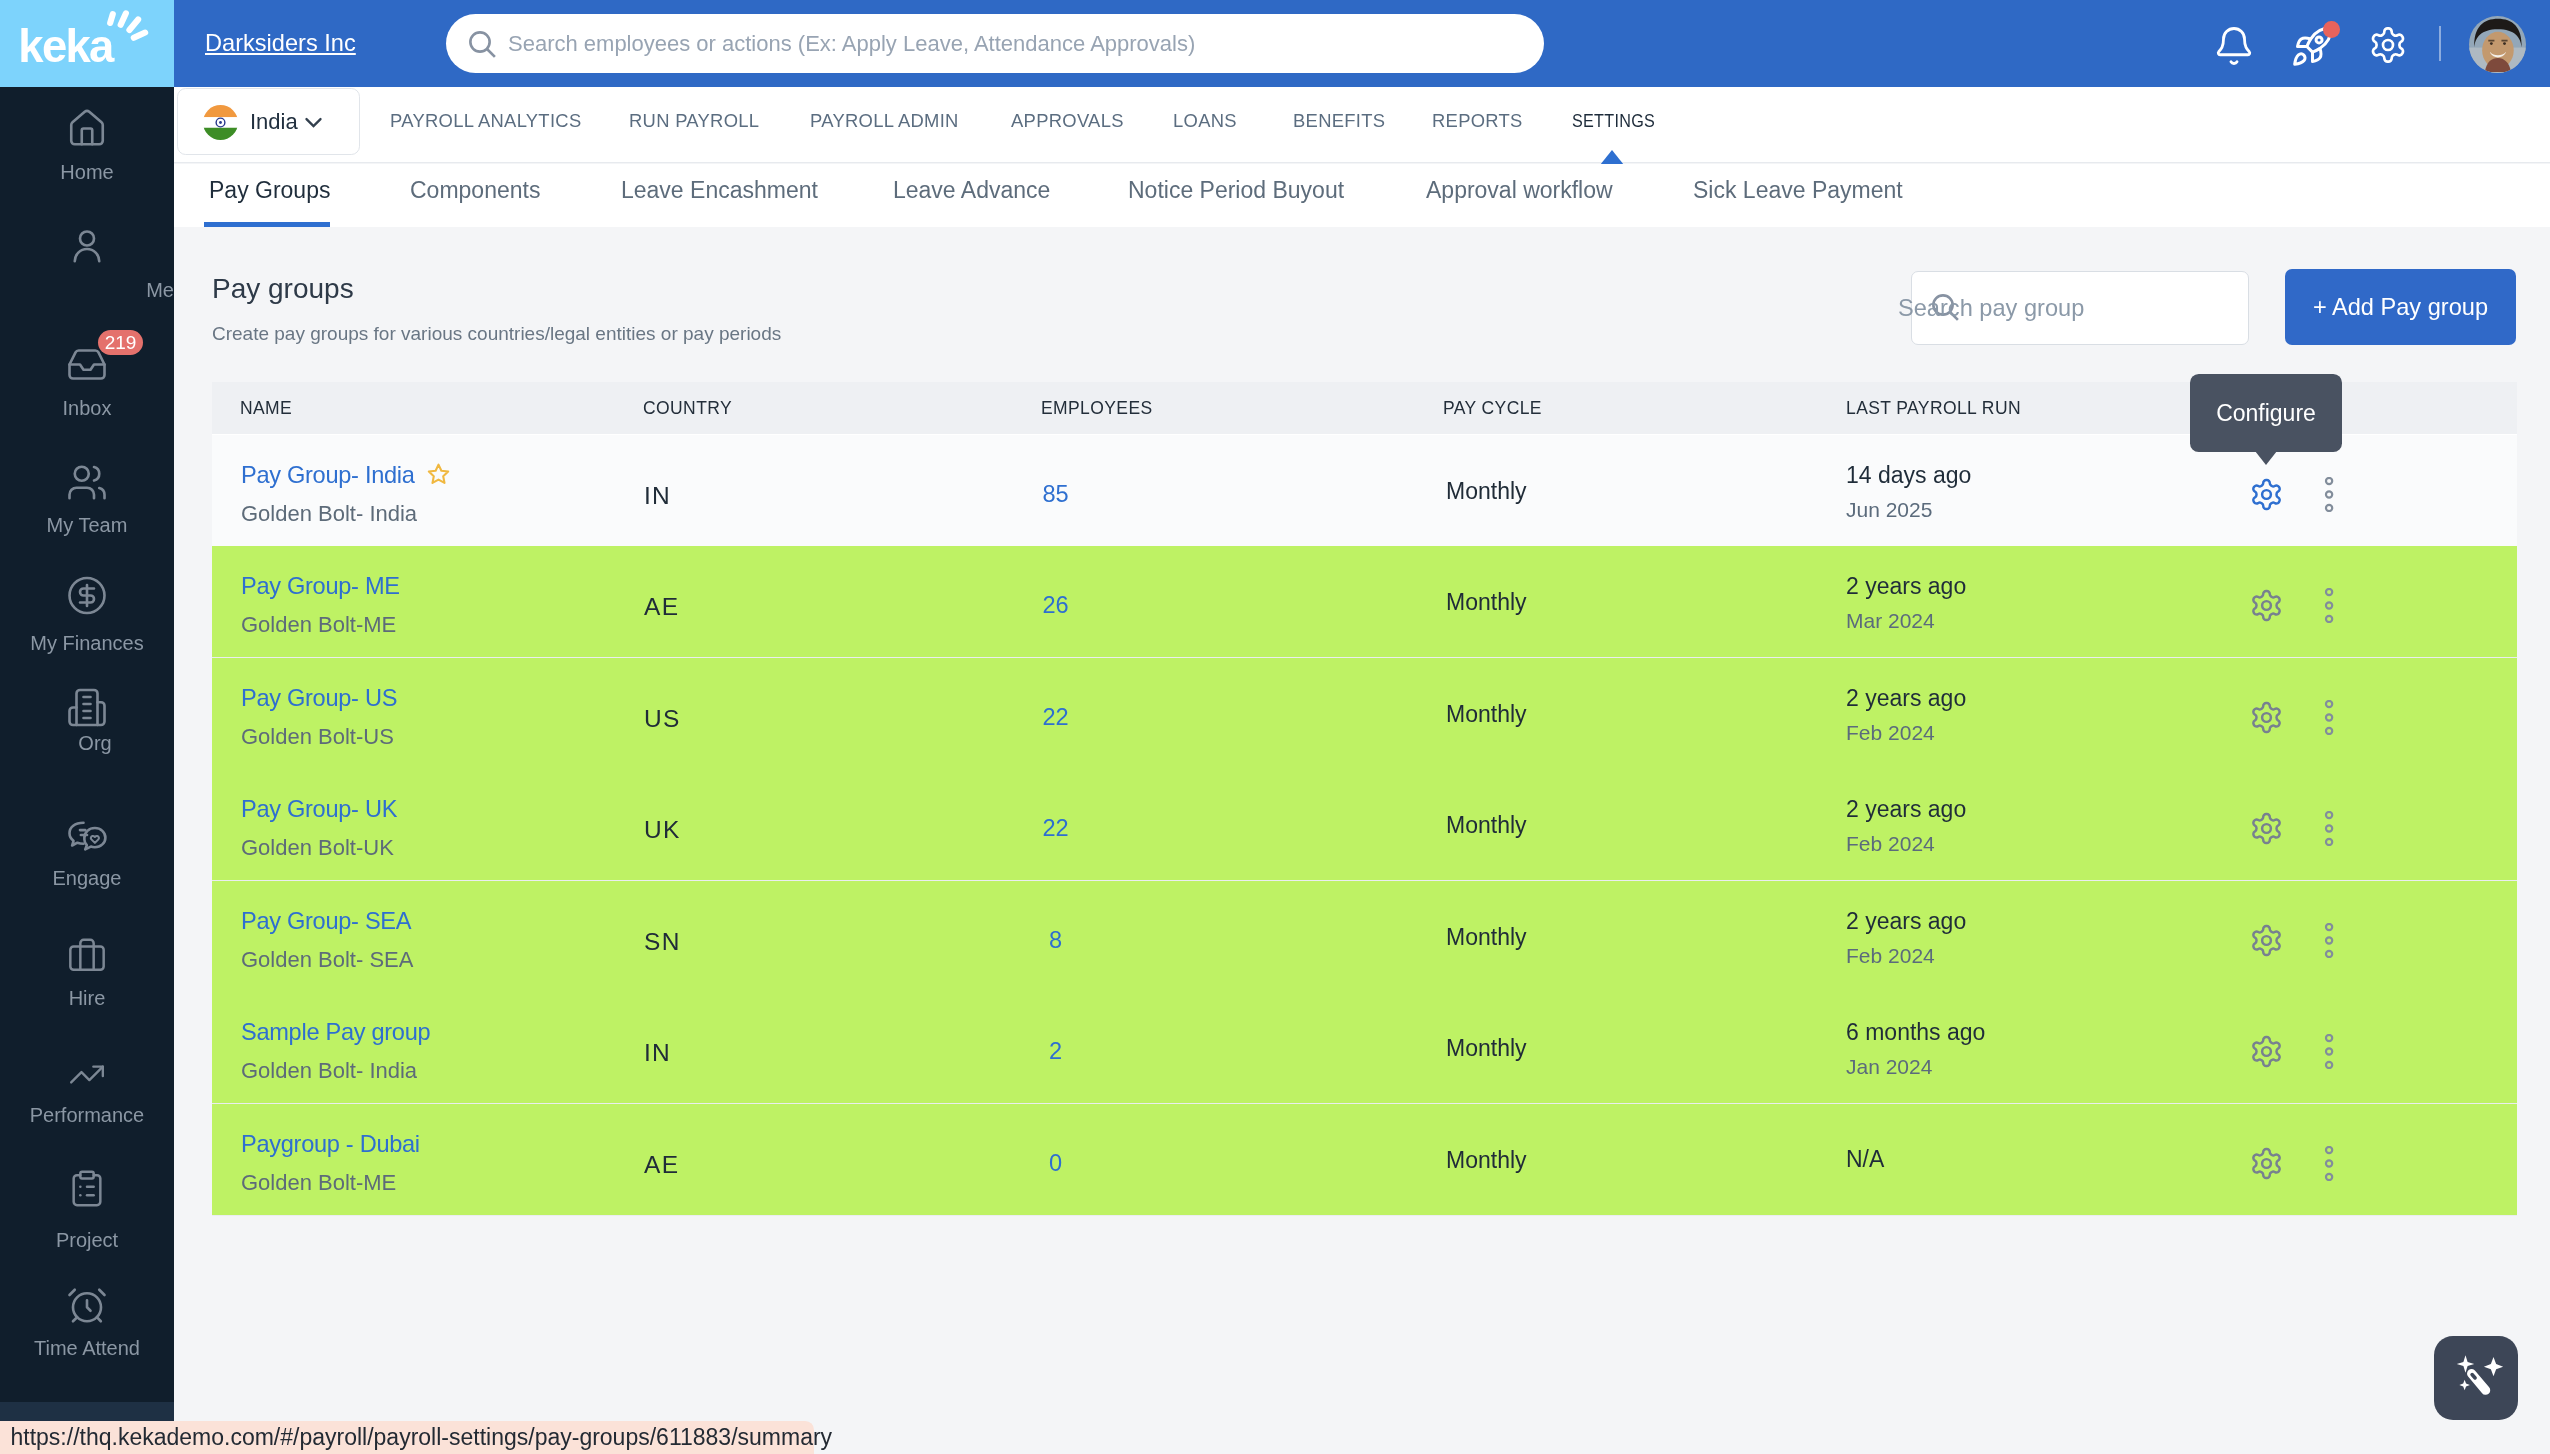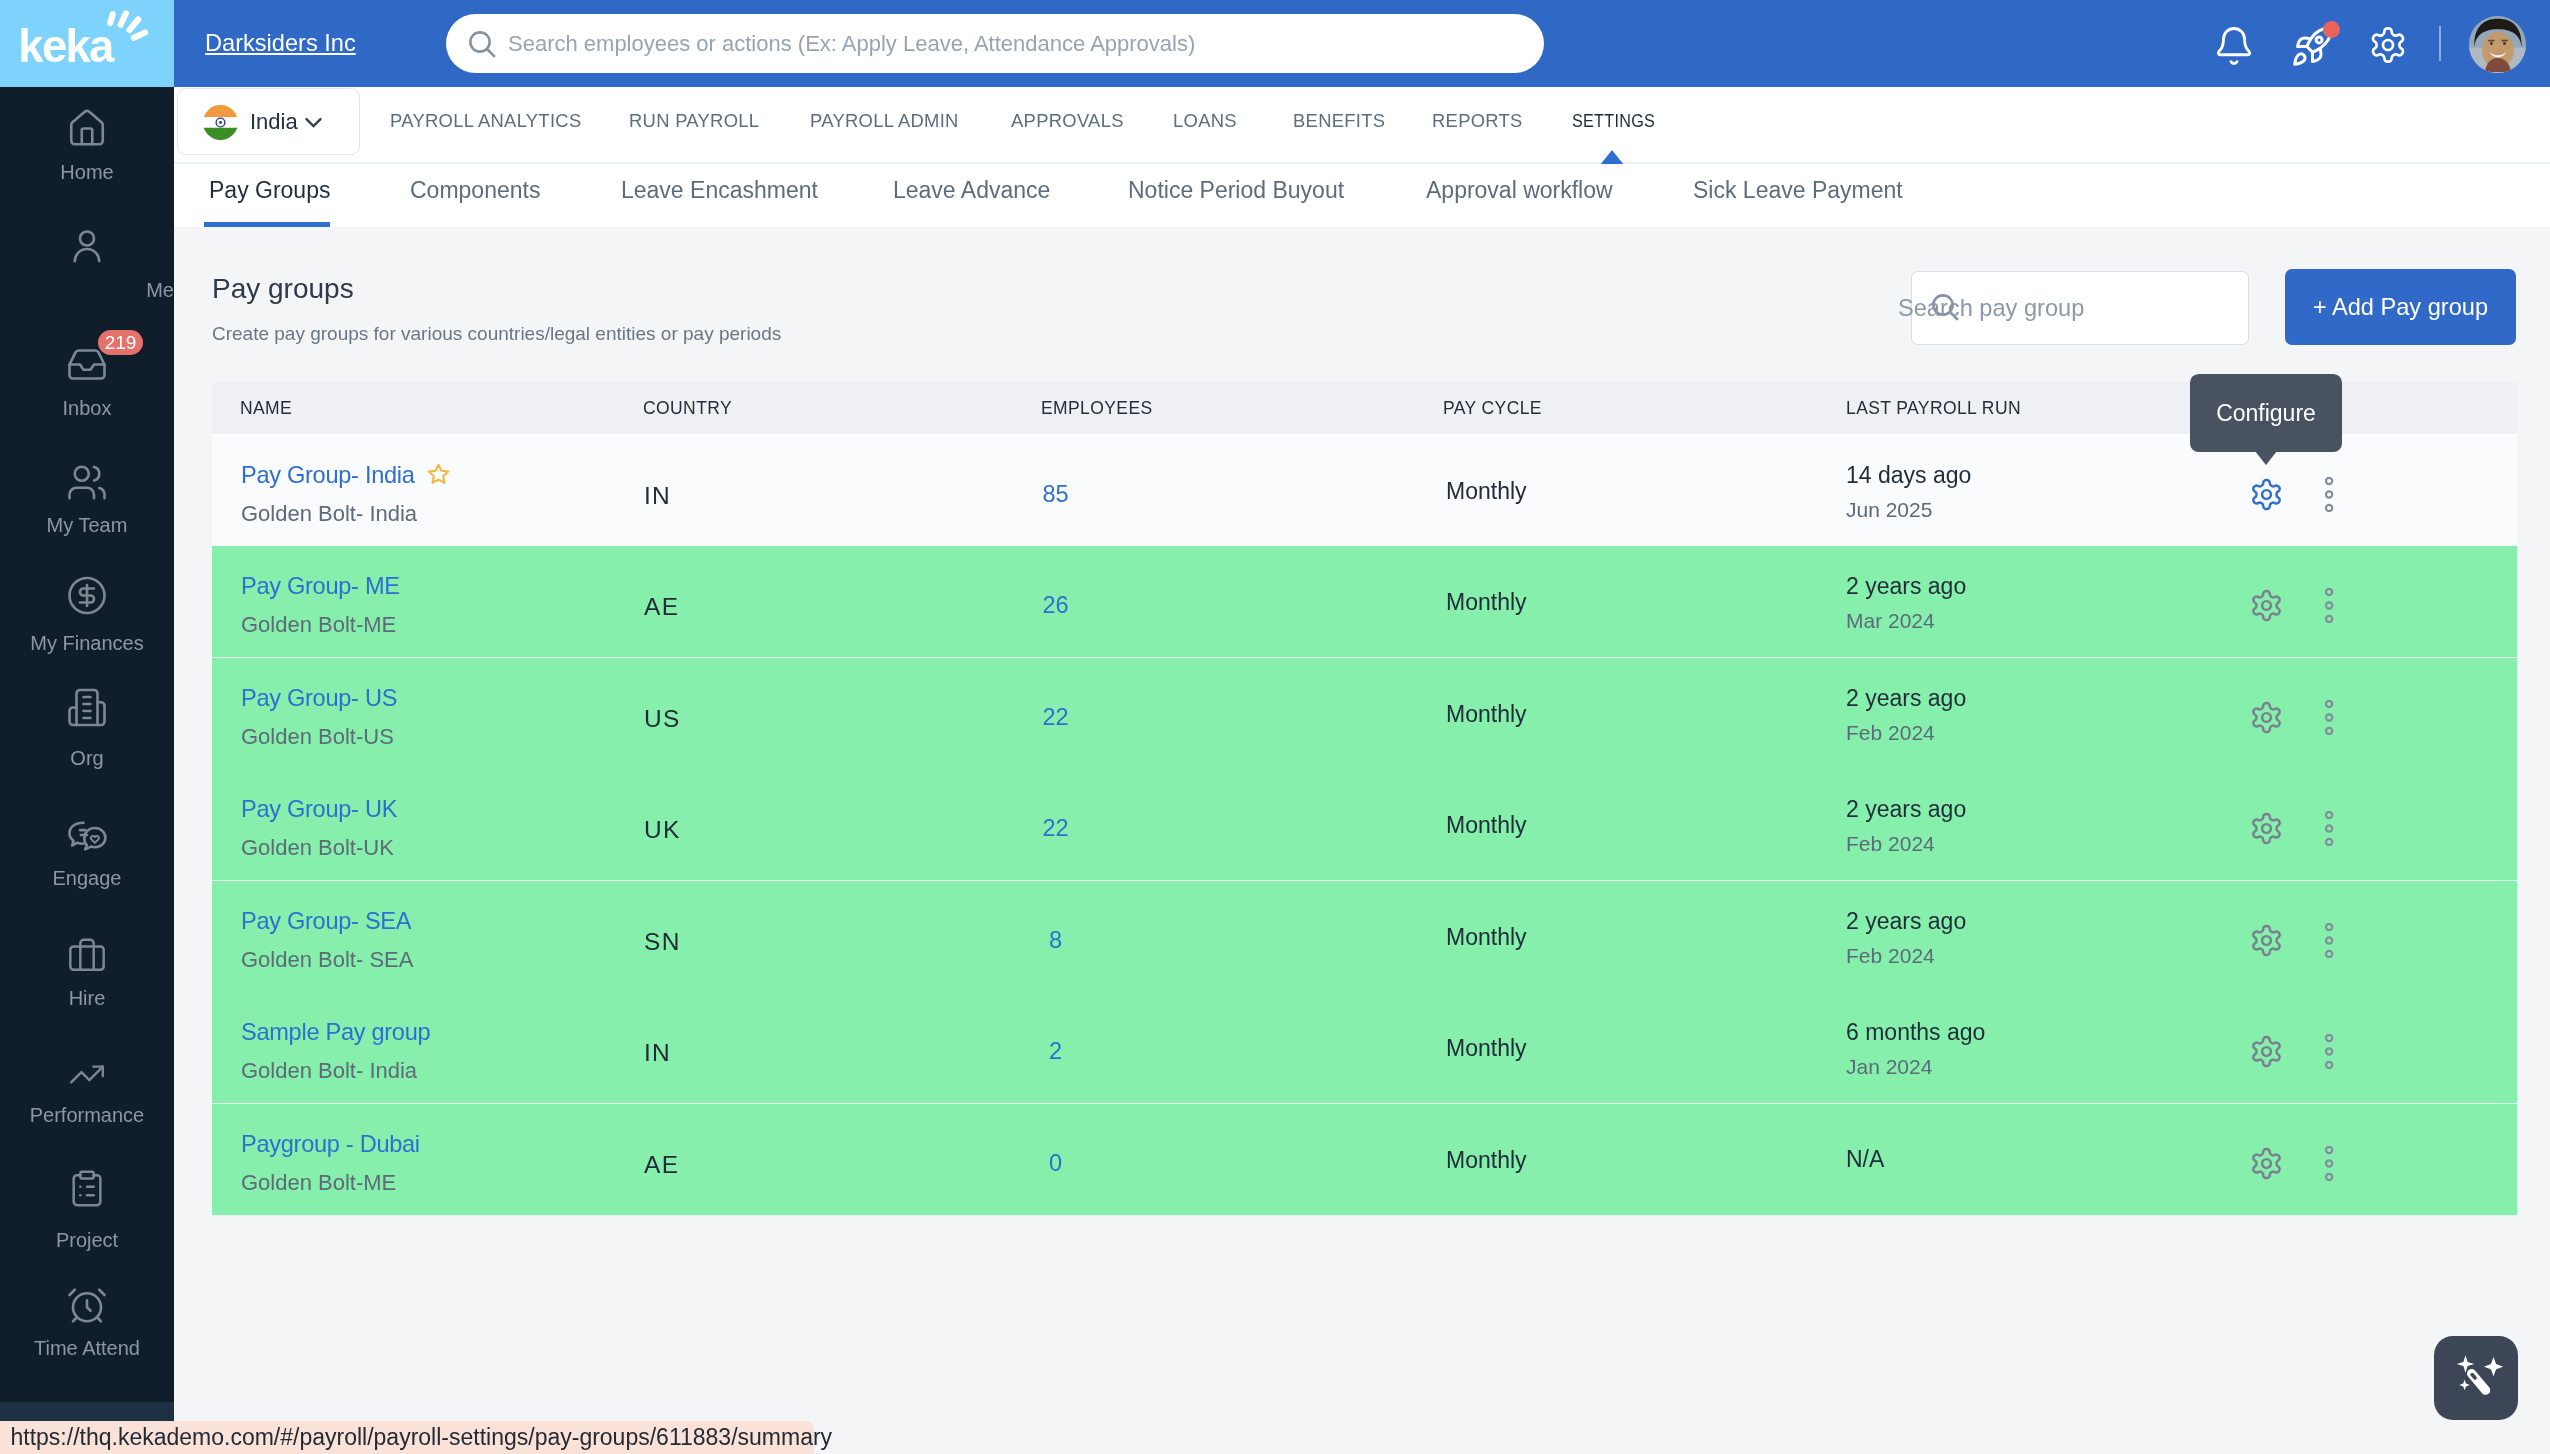--- a/index.html
+++ b/index.html
@@ -37,21 +37,21 @@
 #title { left:212px; top:273px; font-size:28px; color:#2e3a48; }
 #subtitle { left:212px; top:323px; font-size:19px; color:#697684; }
 #searchpg { left:1911px; top:271px; width:338px; height:74px; background:#fff; border:1.7px solid #d9dee4; border-radius:7px; }
 #searchpgph { left:1898px; top:271px; height:74px; line-height:74px; font-size:23.6px; color:#8b99a8; }
 #addbtn { left:2285px; top:269px; width:231px; height:76px; background:#3069c8; border-radius:7px; color:#fff; font-size:23.6px; text-align:center; line-height:76px; }
 
 
 #card { left:212px; top:382px; width:2305px; height:833px; background:#fff; border-top:1.7px solid #e4e7eb; }
 #thead { left:212px; top:382px; width:2305px; height:52px; background:#eef0f3; }
 .th { position:absolute; top:382px; height:52px; line-height:52px; font-size:17.5px; color:#232e3a; letter-spacing:0.4px; }
-.row { position:absolute; left:212px; width:2305px; height:112px; border-bottom:1.7px solid #eaedf0; background:#86efac; }
+.row { position:absolute; left:212px; width:2305px; height:112px; border-bottom:1.7px solid #eaedf0; background:#bef264; }
 .rowhover { background:#fafbfc; }
 .pgname { position:absolute; left:29px; top:25px; font-size:23.6px; line-height:31.5px; color:#2e6fd0; letter-spacing:-0.3px; }
 .pgsub { position:absolute; left:29px; top:65px; font-size:22px; line-height:28px; color:#5d6b79; }
 .country { position:absolute; left:432px; top:45px; font-size:24.5px; line-height:31.5px; color:#202c38; letter-spacing:1.3px; }
 .emp { position:absolute; left:806px; width:75px; top:44px; font-size:23.6px; line-height:31.5px; color:#2e6fd0; text-align:center; }
 .cycle { position:absolute; left:1234px; top:41px; font-size:23px; line-height:31.5px; color:#202c38; }
 .lp1 { position:absolute; left:1634px; top:24.5px; font-size:23px; line-height:31.5px; color:#1f2c39; }
 .lp2 { position:absolute; left:1634px; top:61px; font-size:21px; line-height:28px; color:#5b6b7c; }
 .gear { position:absolute; left:2037px; top:42px; }
 .dots { position:absolute; left:2111px; top:42px; }
@@ -155,21 +155,21 @@
     <div class="sbitem" style="top:542px;">My Finances</div>
     <div class="sbicon" style="top:622px; transform:translateY(-50%);"><svg width="42" height="42" viewBox="0 0 24 24" fill="none" stroke="#7c8794" stroke-width="1.5" stroke-linecap="round" stroke-linejoin="round">
         <path d="M6 22V4a2 2 0 0 1 2-2h8a2 2 0 0 1 2 2v18Z"></path>
         <path d="M6 12H4a2 2 0 0 0-2 2v6a2 2 0 0 0 2 2h2"></path>
         <path d="M18 9h2a2 2 0 0 1 2 2v9a2 2 0 0 1-2 2h-2"></path>
         <path d="M10 6h4"></path>
         <path d="M10 10h4"></path>
         <path d="M10 14h4"></path>
         <path d="M10 18h4"></path>
       </svg></div>
-    <div class="sbitem" style="top:657px;">Org</div>
+    <div class="sbitem" style="top:642px;margin-left:8px;">Org</div>
     <div class="sbicon" style="top:753px; transform:translateY(-50%);"><svg width="44" height="42" viewBox="0 0 24 24" fill="none" stroke="#7c8794" stroke-width="1.5" stroke-linecap="round" stroke-linejoin="round">
         <path d="M10 3 C5 3 2 5.5 2 9 c0 1.8.9 3.3 2.3 4.3 L3.5 16 l3-1.6 c1 .4 2.2.6 3.5.6"></path>
         <path d="M8.5 10 L12 10"></path>
         <path d="M8 7.2 L11 7.2"></path>
         <path d="M10.5 11.5 c0-3 2.6-5.5 6-5.5 s6 2.5 6 5.5 -2.6 5.5-6 5.5 c-.8 0-1.6-.1-2.3-.4 L11 18.2 l.9-2.4 c-.9-1-1.4-2.1-1.4-3.3z"></path>
         <path d="M16.5 14.5 l-2-2 c-.6-.6-.3-1.7.6-1.9 .5-.1 1 .1 1.4.5 .4-.4.9-.6 1.4-.5 .9.2 1.2 1.3.6 1.9z" stroke-width="1.2"></path>
       </svg></div>
     <div class="sbitem" style="top:777px;">Engage</div>
     <div class="sbicon" style="top:871px; transform:translateY(-50%);"><svg width="42" height="40" viewBox="0 0 24 24" fill="none" stroke="#7c8794" stroke-width="1.5" stroke-linecap="round" stroke-linejoin="round">
         <path d="M16 20V4a2 2 0 0 0-2-2h-4a2 2 0 0 0-2 2v16"></path>

